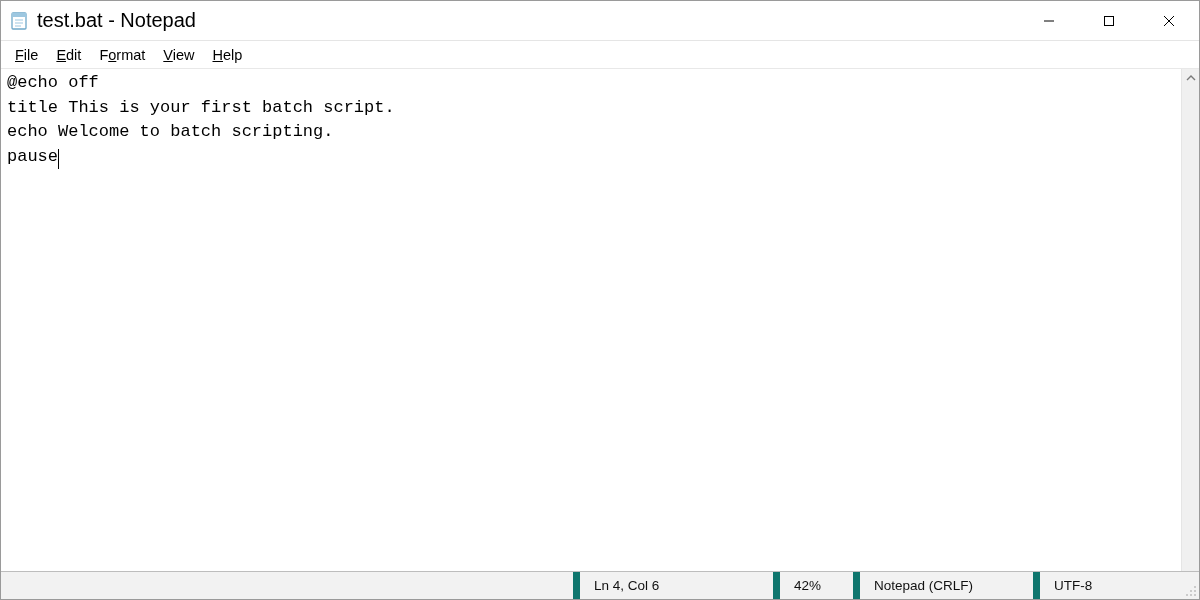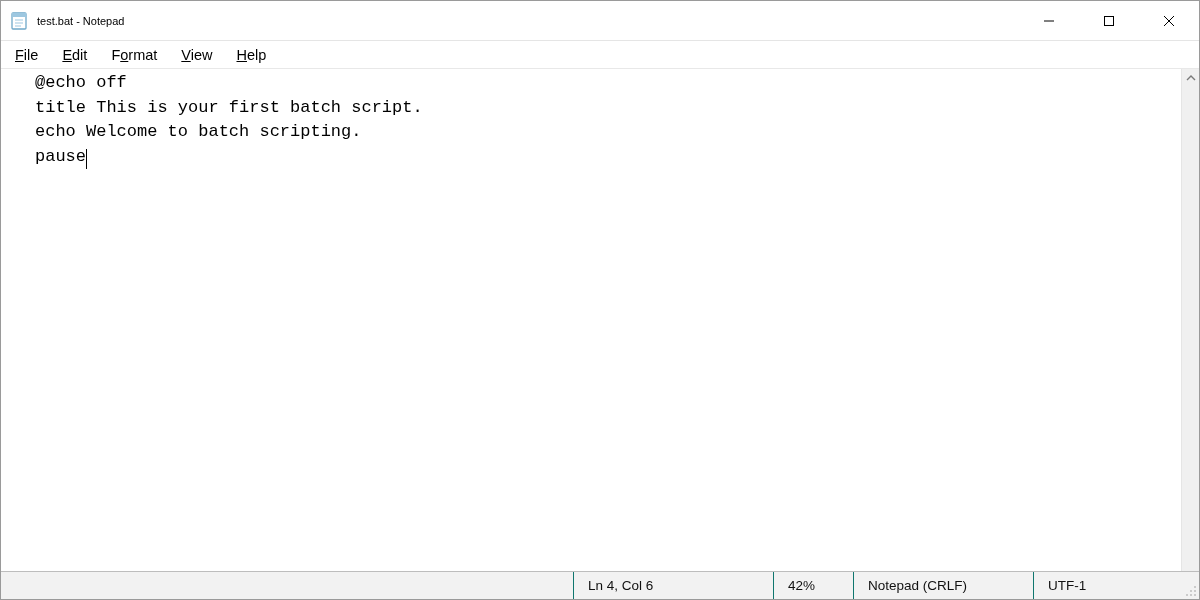--- a/index.html
+++ b/index.html
@@ -16,39 +16,39 @@
     display: flex; align-items: center;
     background: #ffffff;
     border-bottom: 1px solid #e5e5e5;
     padding-left: 8px;
   }
   .titlebar .app-icon {
     width: 20px; height: 20px; margin-right: 8px;
     display: flex; align-items: center; justify-content: center;
   }
   .titlebar .title {
-    font-size: 11px; color: #000;
+    font-size: 20px; color: #000;
     flex: 0 0 auto;
   }
   .titlebar .spacer { flex: 1; }
   .win-controls { display: flex; height: 100%; }
   .win-btn {
     width: 60px; height: 100%;
     display: flex; align-items: center; justify-content: center;
     color: #000; font-size: 14px;
   }
   .win-btn svg { width: 12px; height: 12px; stroke: #000; stroke-width: 1; fill: none; }
   
   .menubar {
     height: 28px;
     display: flex; align-items: center;
     padding: 0 6px;
     border-bottom: 1px solid #e8e8e8;
     font-size: 14.5px;
-    gap: 8px;
+    gap: 2px;
   }
   .menu-item {
     padding: 2px 8px;
     color: #000;
   }
   .menu-item .ul { text-decoration: underline; }
   
   .editor-wrap {
     flex: 1; position: relative; display: flex;
     min-height: 0;
@@ -56,21 +56,20 @@
   .editor {
     flex: 1;
     font-family: Consolas, "Courier New", monospace;
     font-size: 17px;
     line-height: 1.45;
     padding: 2px 6px 2px 6px;
     white-space: pre;
     color: #000;
     overflow: hidden;
     position: relative;
-    margin-left: 28px;
   }
   .caret {
     display: inline-block;
     width: 1px; height: 1.15em;
     background: #000;
     vertical-align: text-bottom;
     margin-left: 0px;
     animation: blink 1s steps(1) infinite;
     position: relative;
     top: 3px;
@@ -92,21 +91,21 @@
   
   .statusbar {
     height: 28px;
     border-top: 1px solid #bdbdbd;
     background: #f2f2f2;
     display: flex;
     font-size: 13.5px;
     color: #111;
   }
   .status-cell {
-    border-left: 1px solid #0f766e;
+    border-left: 7px solid #0f766e;
     display: flex; align-items: center;
     padding: 0 14px;
     white-space: nowrap;
   }
   .status-cell.first { border-left: none; }
   .status-spacer { flex: 1; }
   .resize-grip {
     width: 16px; display: flex; align-items: flex-end; justify-content: flex-end;
     padding: 0 2px 2px 0;
   }
@@ -169,21 +168,21 @@
           </svg>
       </div>
     </div>
   </div>
 
   <div class="statusbar">
     <div class="status-cell first status-spacer"></div>
     <div class="status-cell" style="width:200px">Ln 4, Col 6</div>
     <div class="status-cell" style="width:80px">42%</div>
     <div class="status-cell" style="width:180px">Notepad (CRLF)</div>
-    <div class="status-cell" style="width:150px">UTF-1</div>
+    <div class="status-cell" style="width:150px">UTF-8</div>
     <div class="resize-grip">
       <svg viewBox="0 0 12 12">
         <circle cx="10" cy="2" r="0.8" fill="#9a9a9a"></circle>
         <circle cx="6" cy="6" r="0.8" fill="#9a9a9a"></circle>
         <circle cx="10" cy="6" r="0.8" fill="#9a9a9a"></circle>
         <circle cx="2" cy="10" r="0.8" fill="#9a9a9a"></circle>
         <circle cx="6" cy="10" r="0.8" fill="#9a9a9a"></circle>
         <circle cx="10" cy="10" r="0.8" fill="#9a9a9a"></circle>
       </svg>
     </div>

